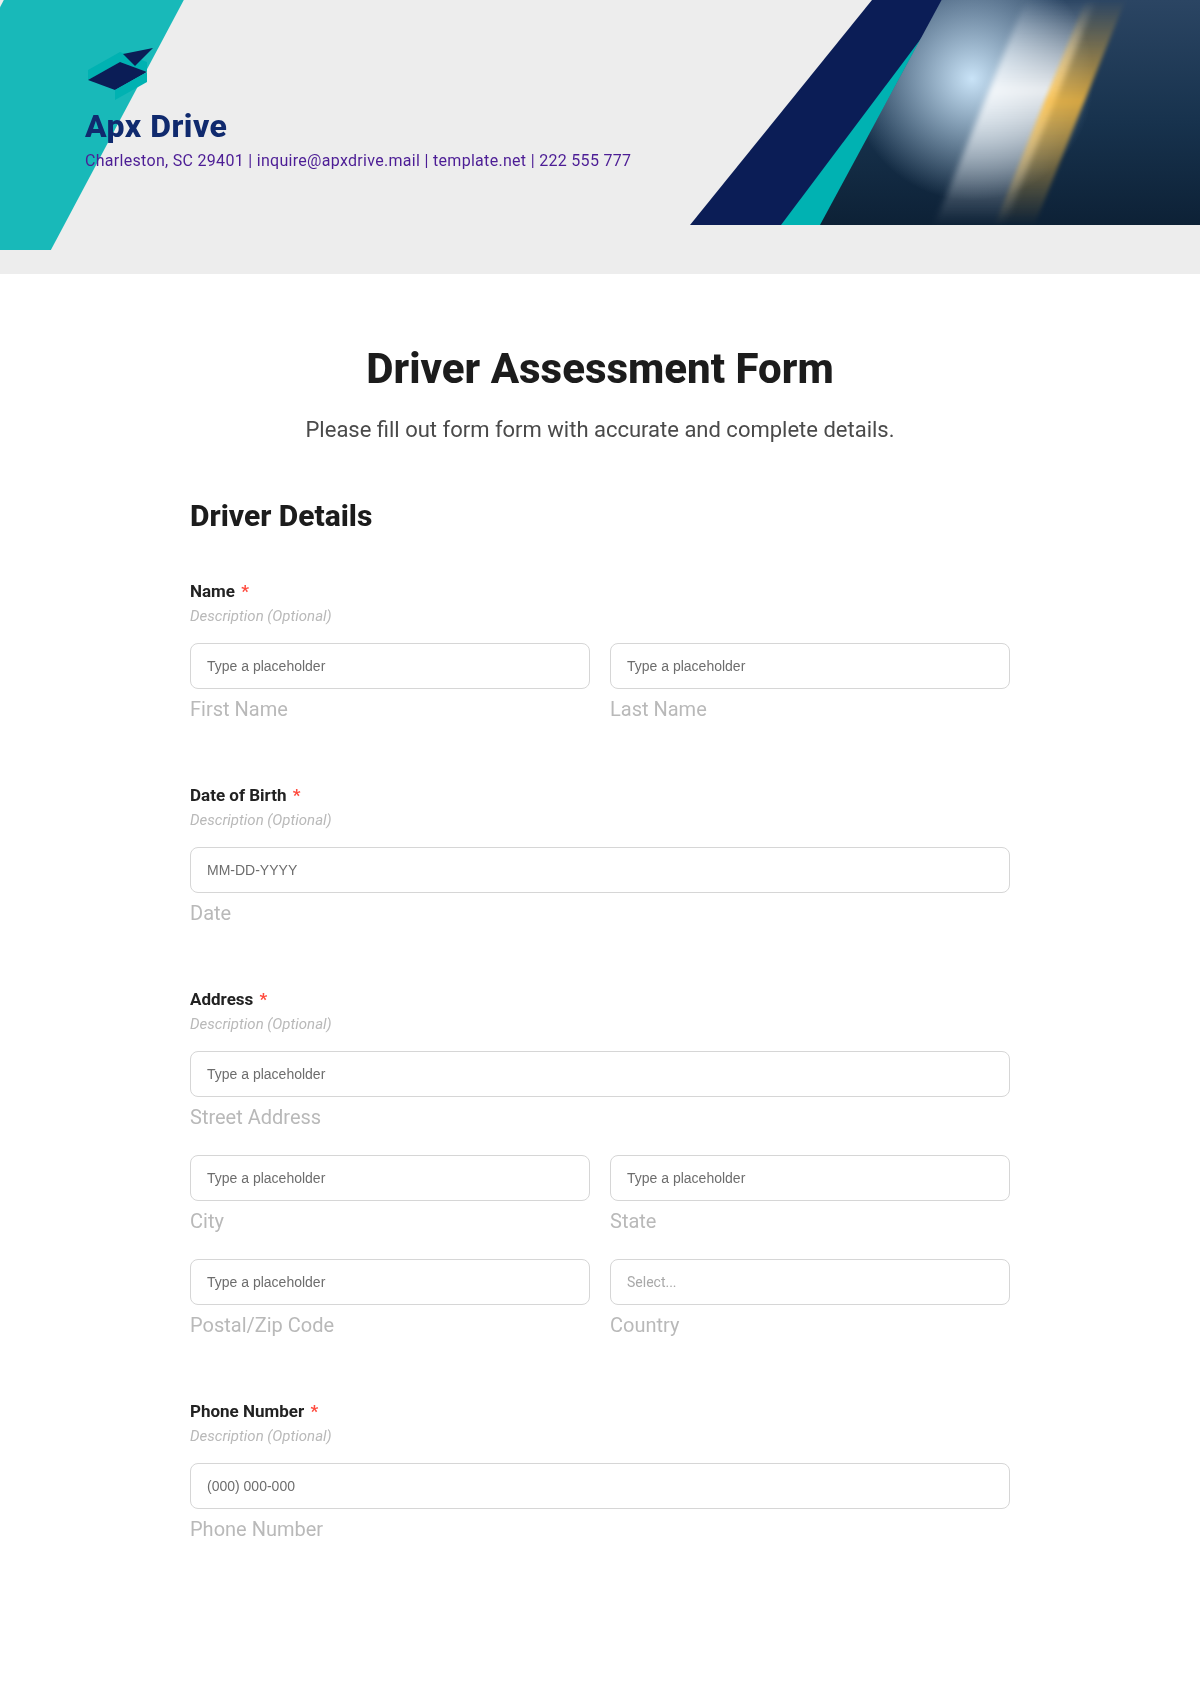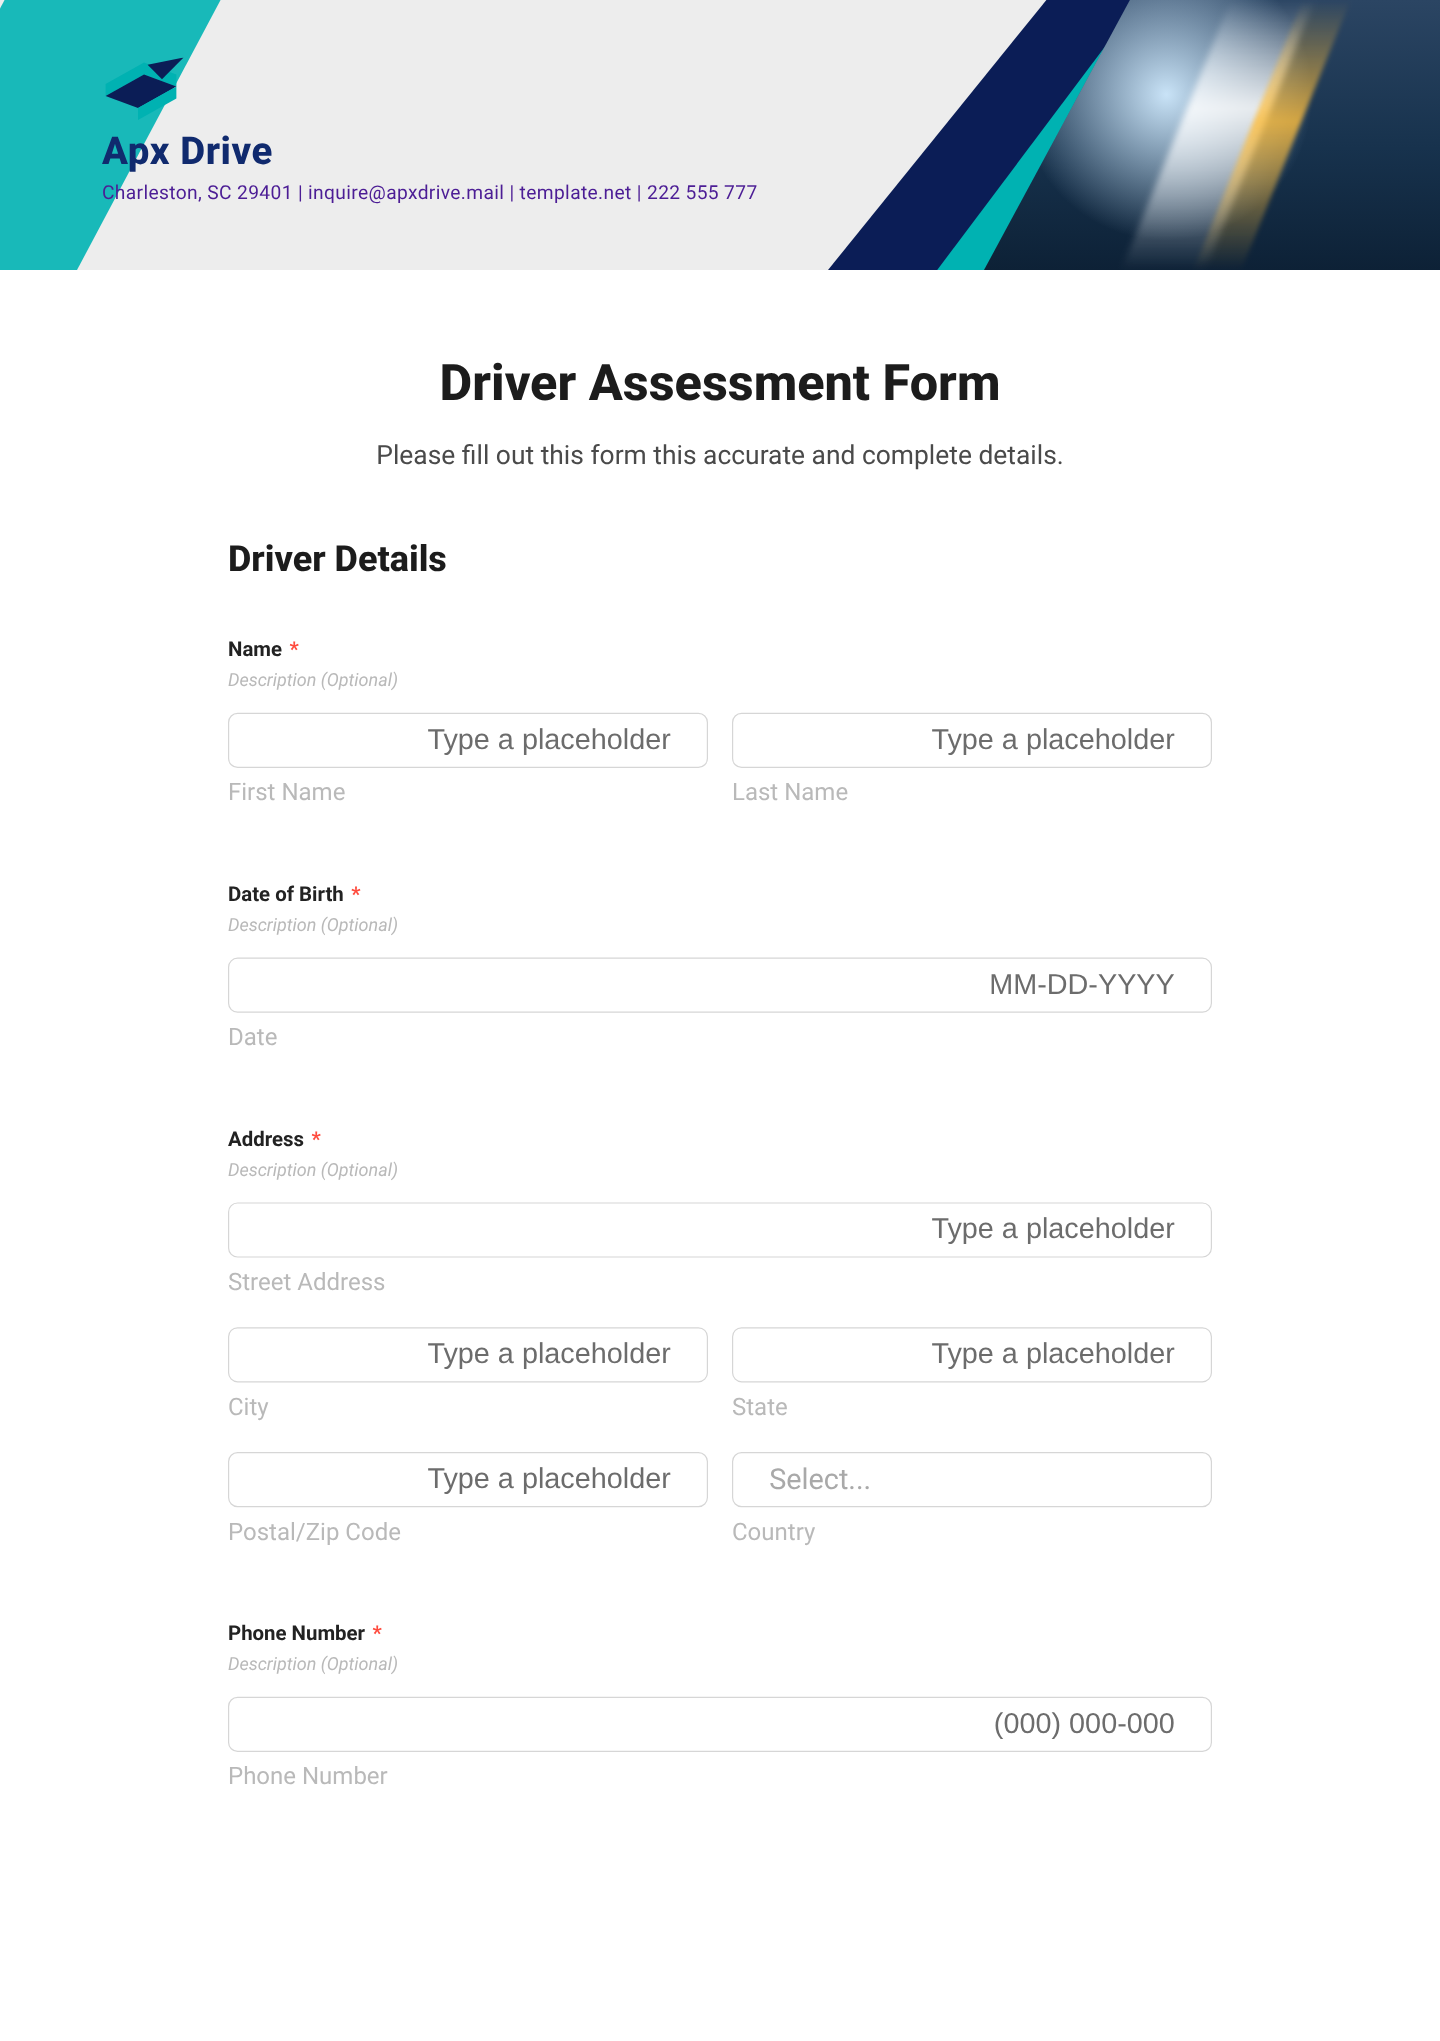--- a/index.html
+++ b/index.html
@@ -7,21 +7,21 @@
     font-family: -apple-system, BlinkMacSystemFont, "Segoe UI", Roboto, Helvetica, Arial, sans-serif;
     background: #ffffff;
     color: #222;
     width: 1200px;
   }
 
   
   .header {
     position: relative;
     width: 100%;
-    height: 225px;
+    height: 274px;
     background: #ededed;
     overflow: hidden;
   }
   
   .shard { position: absolute; }
   .shard.tl {
     top: -10px; left: -60px;
     width: 180px; height: 260px;
     background: #00b2b2;
     transform: skewX(-28deg);
@@ -119,26 +119,25 @@
   }
 
   .row { display: flex; gap: 20px; margin-bottom: 4px; }
   .col { flex: 1; display:flex; flex-direction:column; }
 
   input[type=text], .select-box {
     width: 100%;
     height: 46px;
     border: 1px solid #d6d6d6;
     border-radius: 8px;
-    font-size: 24px;
-    padding: 0 30px;
+    font-size: 14px;
+    padding: 0 16px;
     color: #222;
     background:#fff;
     outline:none;
-    text-align:right;
   }
   input::placeholder { color:#444; opacity:.78; }
   .select-box {
     color:#a9a9a9;
     display:flex; align-items:center;
     cursor:pointer;
   }
   .sublabel {
     font-size: 20px; color: #b9b9b9; margin-top: 8px;
   }
@@ -164,21 +163,21 @@
       </svg>
     </div>
     <div class="brand-name">Apx Drive</div>
     <div class="brand-tag">Charleston, SC 29401 | inquire@apxdrive.mail | template.net | 222 555 777</div>
   </div>
 </div>
 
 <div class="page">
 
   <h1 class="form-title">Driver Assessment Form</h1>
-  <p class="form-sub">Please fill out this form this accurate and complete details.</p>
+  <p class="form-sub">Please fill out form form with accurate and complete details.</p>
 
   <h2 class="section-title">Driver Details</h2>
 
   <div class="field-group">
     <div class="field-label">
       <span>Name</span>
       <span class="req">*</span>
     </div>
     <div class="field-desc">Description (Optional)</div>
     <div class="row">

